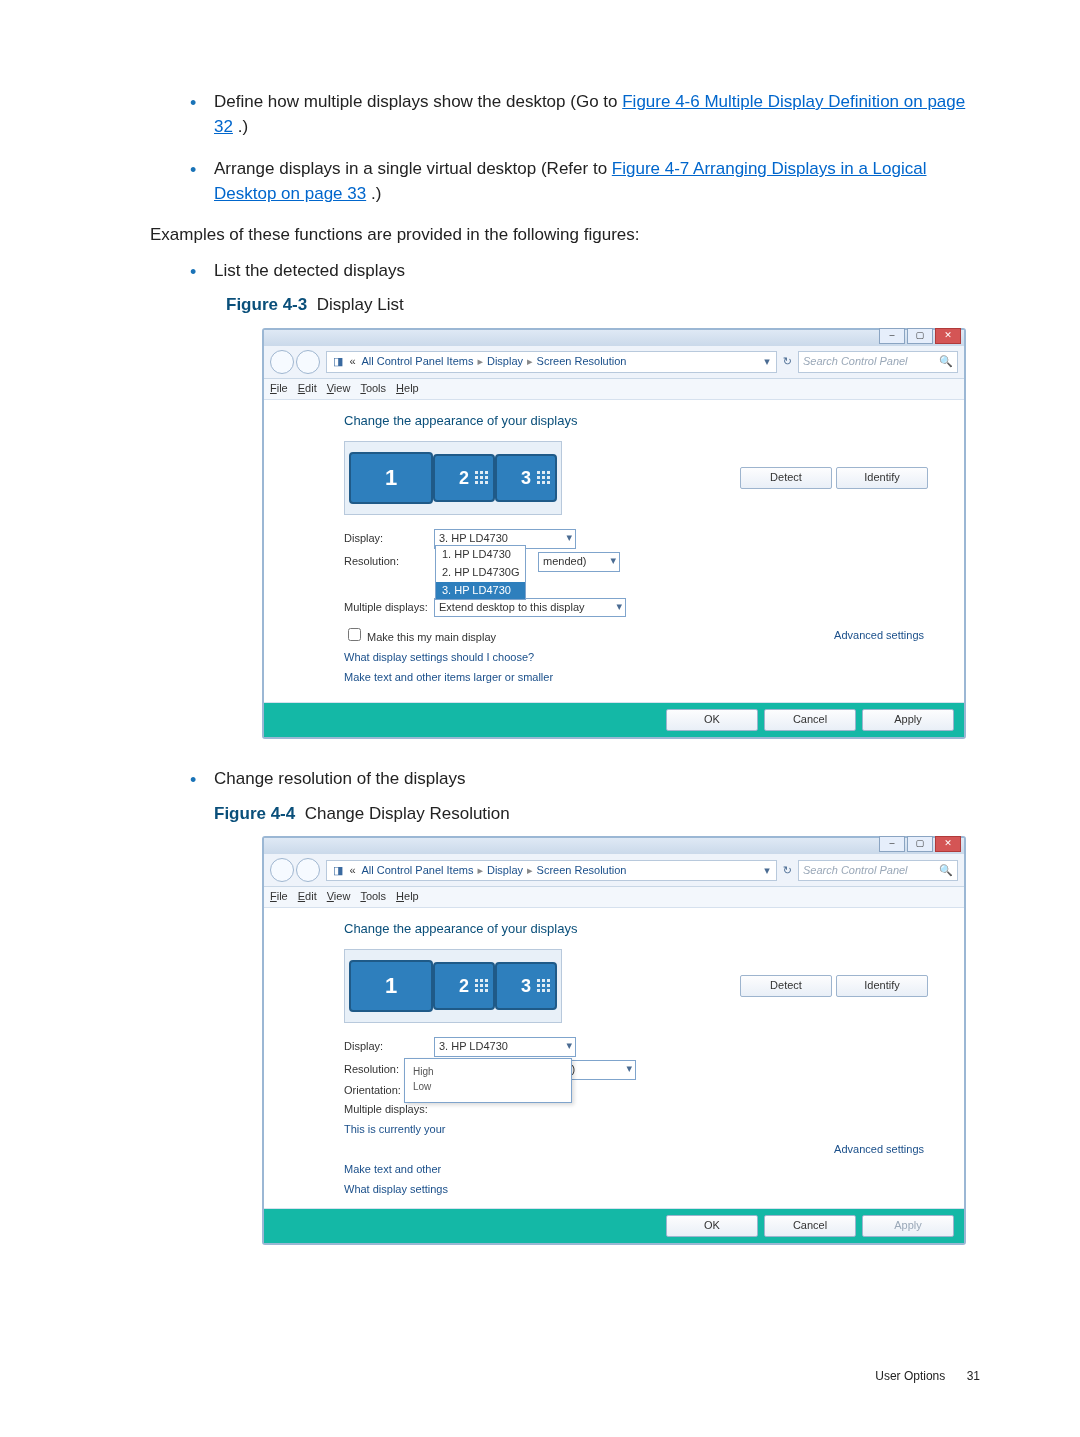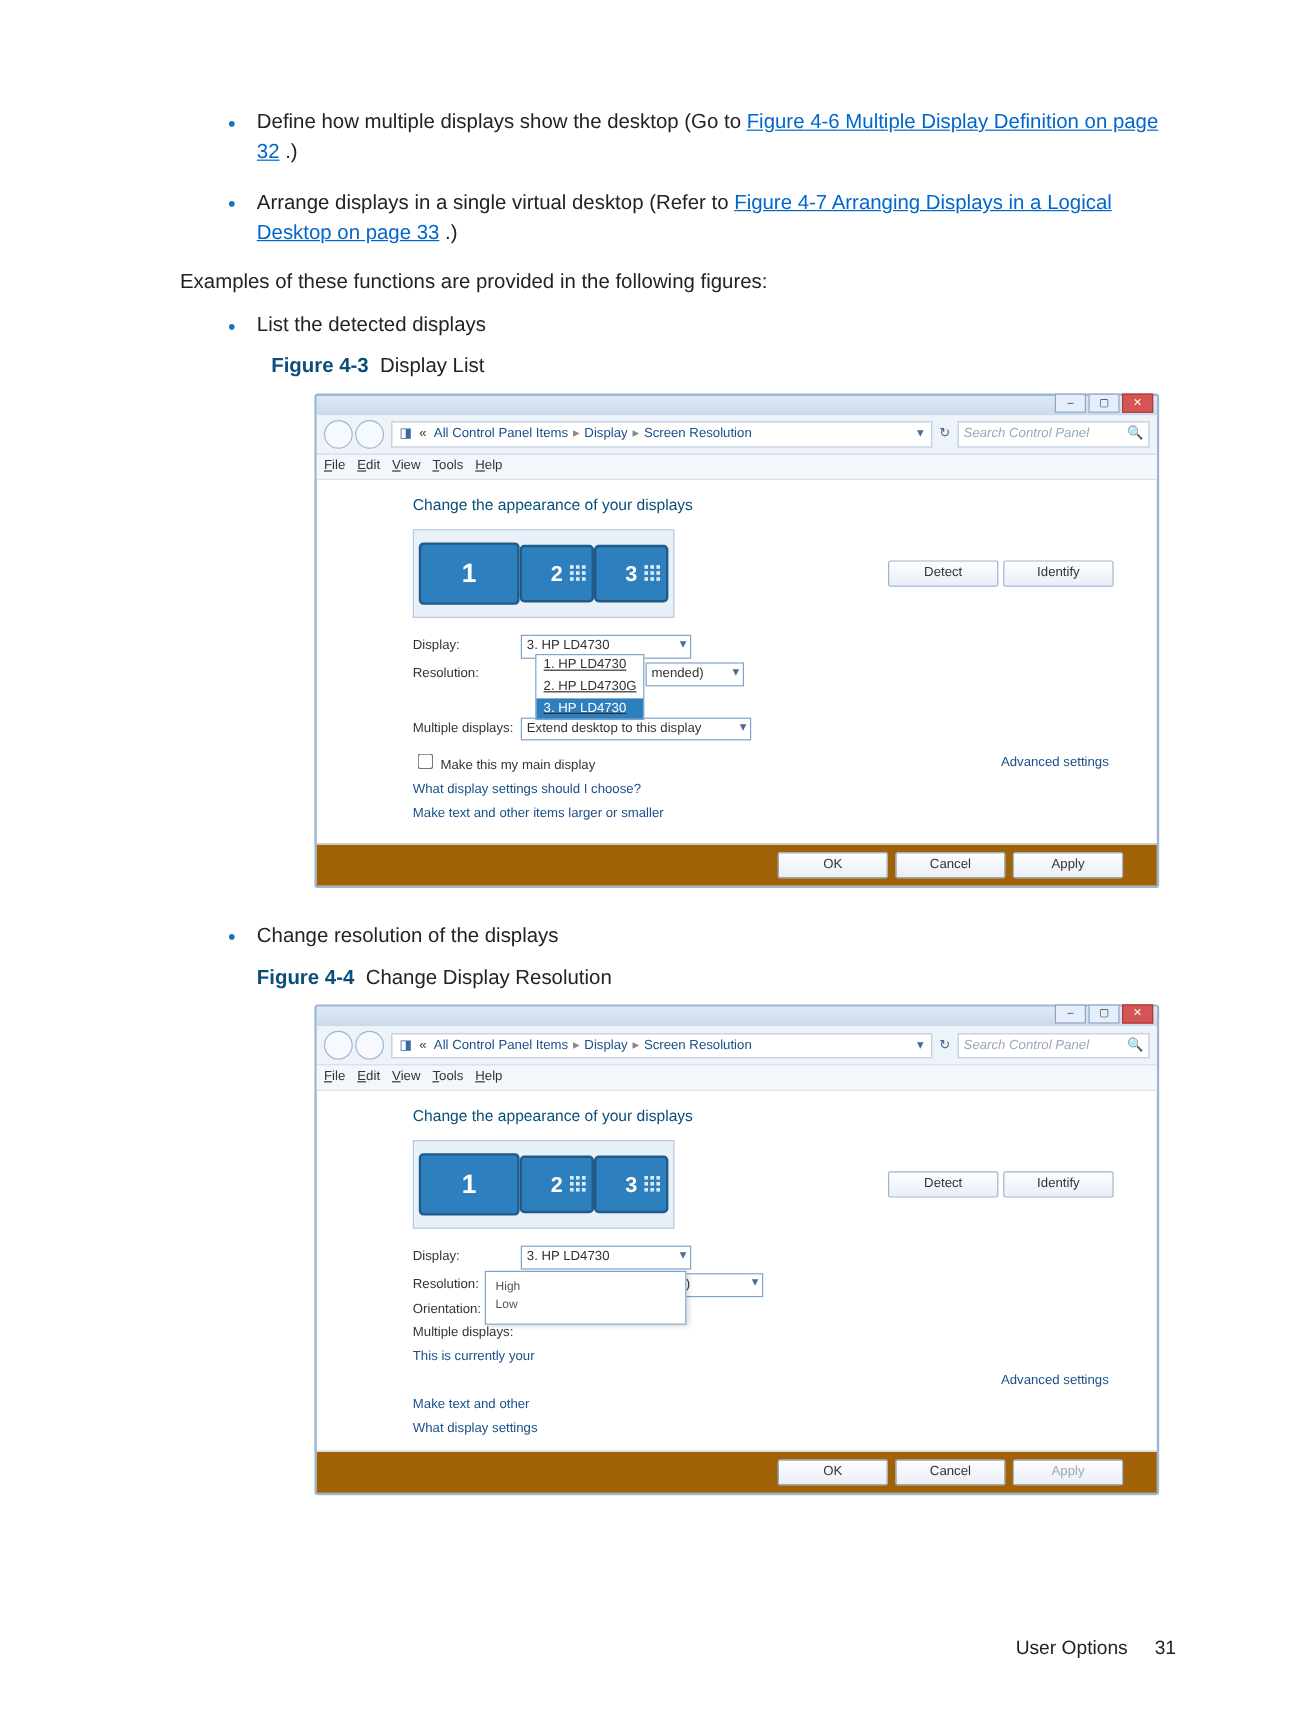--- a/index.html
+++ b/index.html
@@ -220,23 +220,23 @@
   }
   .dd-open .opt { padding: 1px 6px; white-space: nowrap; }
   .dd-open .opt.sel { background: #2e7fbd; color: #fff; }
 
   .linkline { color: #1a4f8a; font-size: 11px; margin: 4px 0; }
   .adv { color: #1a4f8a; font-size: 11px; }
   .dlg-buttons {
     display: flex;
     gap: 6px;
     justify-content: flex-end;
-    padding: 6px 28px;
+    padding: 6px 10px;
     border-top: 1px solid #d6e1ee;
-    background: #a16207;
+    background: #14b8a6;
   }
   .dlg-buttons .winbtn.disabled { color: #9aa8b8; }
 
   
   .res-popup {
     position: absolute;
     border: 1px solid #7fa4cc;
     background: #fff;
     width: 150px;
     padding: 6px 8px 8px 8px;
@@ -258,21 +258,21 @@
     width: 16px; height: 8px;
     background: #eef3fa;
     border: 1px solid #7fa4cc;
   }
 
   
   .footer {
     position: absolute;
     right: 100px;
     bottom: 54px;
-    font-size: 16px;
+    font-size: 12px;
   }
   .footer .pg { margin-left: 18px; }
 </style>
 </head>
 <body>
 
 <div class="page">
 
   <ul class="top-bullets">
     <li>
@@ -343,21 +343,21 @@
             <div class="mon-btns">
               <div class="winbtn">Detect</div>
               <div class="winbtn">Identify</div>
             </div>
           </div>
 
           <div class="form-row">
             <label>Display:</label>
             <div style="position:relative;">
               <div class="dd">3. HP LD4730</div>
-              <div class="dd-open" style="top:16px;left:12px;text-decoration:underline;">
+              <div class="dd-open" style="top:16px;left:1px;">
                 <div class="opt">1. HP LD4730</div>
                 <div class="opt">2. HP LD4730G</div>
                 <div class="opt sel">3. HP LD4730</div>
               </div>
             </div>
           </div>
           <div class="form-row">
             <label>Resolution:</label>
             <div class="dd" style="min-width:60px; margin-left:104px;"><span>mended)</span></div>
           </div>

